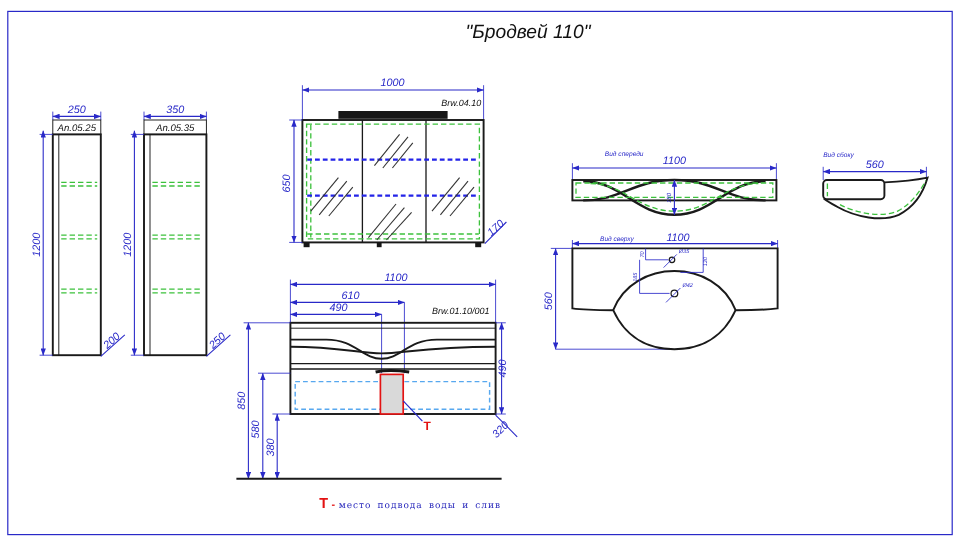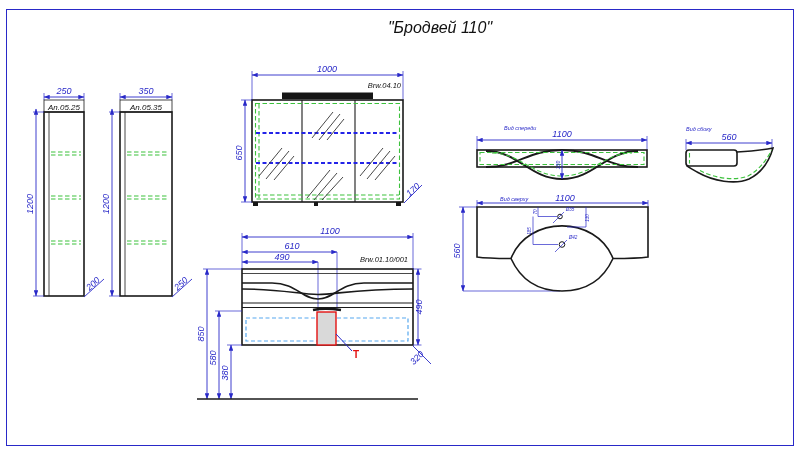--- a/index.html
+++ b/index.html
@@ -269,13 +269,16 @@
       <text class="dimT" transform="translate(536.5,212) rotate(-90)">70</text>
       <line class="ext" x1="586" y1="207" x2="586" y2="227"></line>
       <line class="ext" x1="567" y1="227" x2="586" y2="227"></line>
       <text class="dimT" transform="translate(589,218) rotate(-90)">130</text>
       <line class="ext" x1="533" y1="216.5" x2="533" y2="244.5"></line>
       <line class="ext" x1="533" y1="244.5" x2="558" y2="244.5"></line>
       <text class="dimT" transform="translate(531,231) rotate(-90)">185</text>
     </g>
   </svg>
 
+  <div id="legend">
+    <span class="t">Т</span><span class="sep">-</span><span class="txt">место подвода воды и слив</span>
+  </div>
 </div>
 
 </body></html>

